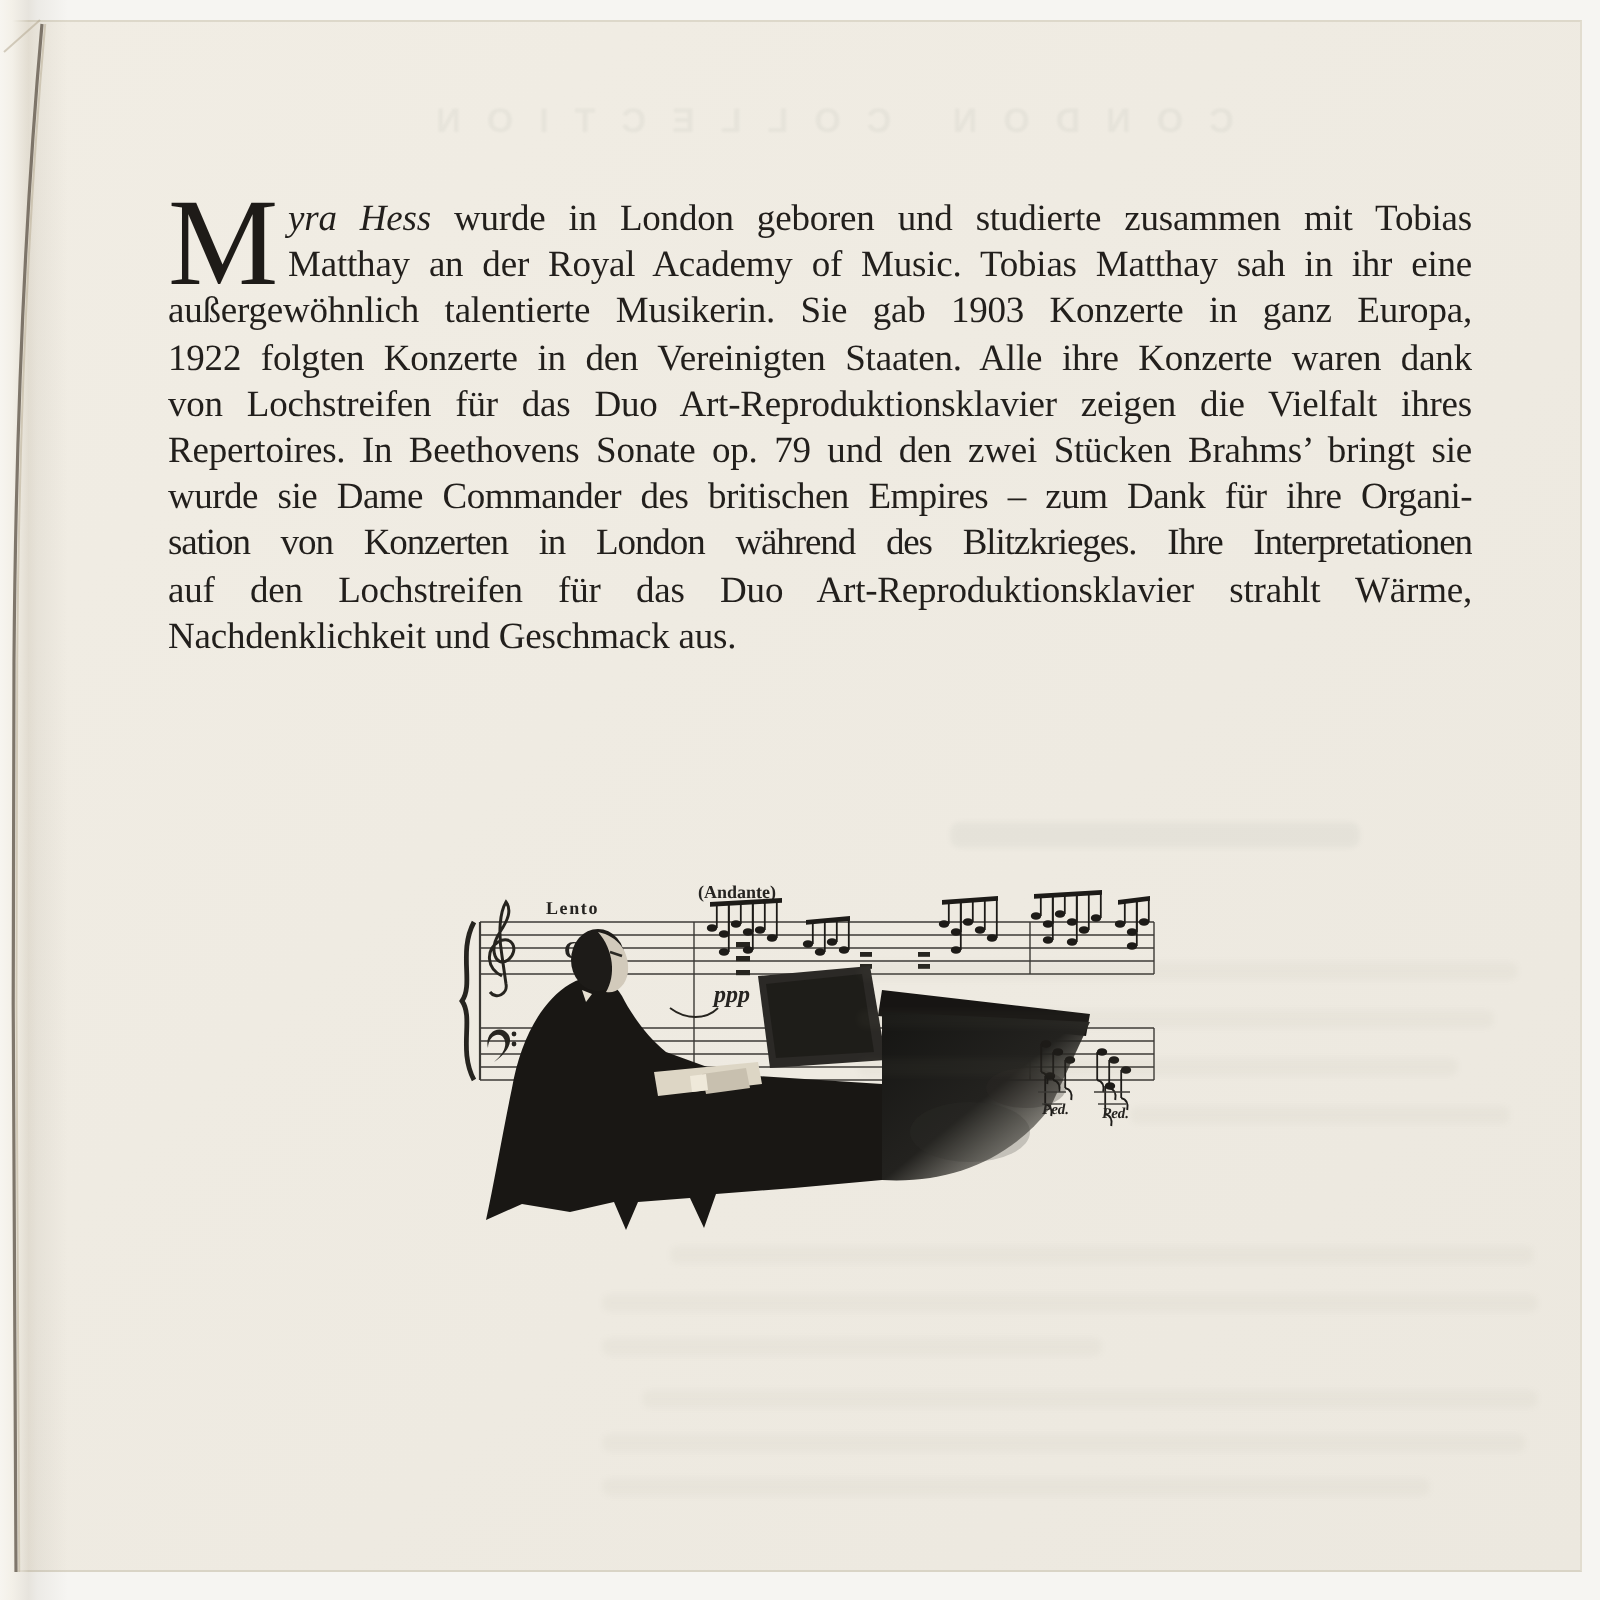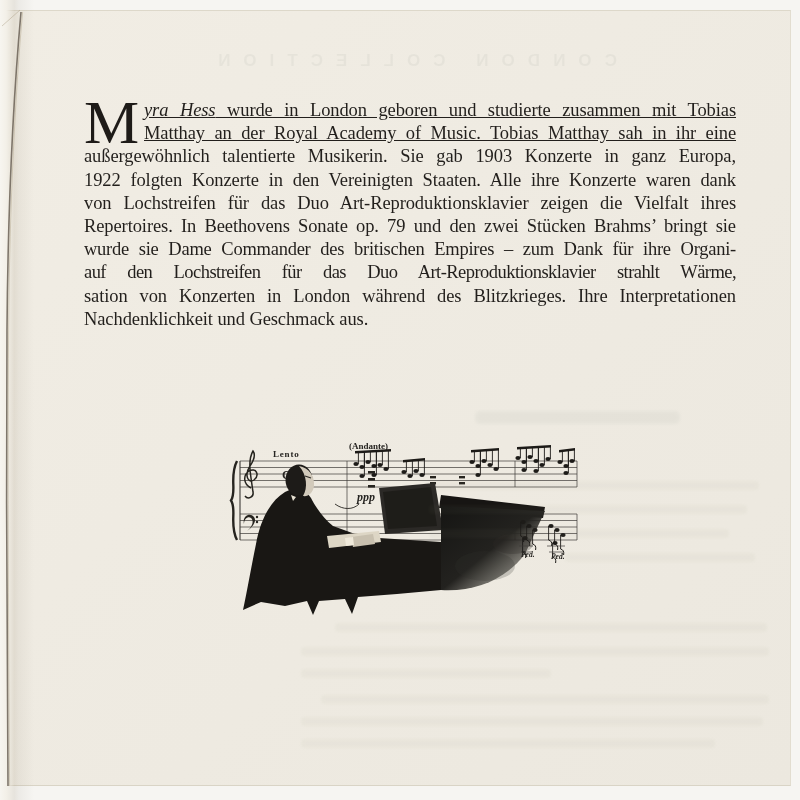--- a/index.html
+++ b/index.html
@@ -43,21 +43,21 @@
   
   .textblock{
     position:absolute;left:79px;top:88px;width:652px;
     font-size:18.5px;line-height:23.2px;color:#221f1c;
     letter-spacing:-0.1px;
   }
   .line{
     text-align:justify;text-align-last:justify;
     height:23.2px;overflow:hidden;white-space:nowrap;
   }
-  .line:nth-child(-n+2){padding-left:60px;text-decoration:underline;}
+  .line:nth-child(-n+2){padding-left:60px;}
   .line:nth-child(7){letter-spacing:-0.25px;}
   .line:nth-child(8){letter-spacing:-0.55px;}
   .line:last-child{text-align-last:left;}
   .line .bd{font-weight:normal;}
   .line .it{font-style:italic;}
   .dropcap{
     position:absolute;left:0;top:1px;
     font-size:62px;line-height:44px;color:#1e1b18;
   }
   
@@ -76,22 +76,22 @@
     <div class="textblock">
       <div class="dropcap">M</div>
       <div id="para-lines">
           <div class="line"><span class="it">yra Hess</span><span> wurde in London geboren und studierte zusammen mit Tobias</span></div>
           <div class="line"><span>Matthay an der Royal Academy of Music. Tobias Matthay sah in ihr eine</span></div>
           <div class="line"><span>außergewöhnlich talentierte Musikerin. Sie gab 1903 Konzerte in ganz Europa,</span></div>
           <div class="line"><span>1922 folgten Konzerte in den Vereinigten Staaten. Alle ihre Konzerte waren dank</span></div>
           <div class="line"><span>von Lochstreifen für das Duo Art-Reproduktionsklavier zeigen die Vielfalt ihres</span></div>
           <div class="line"><span>Repertoires. In Beethovens </span><span class="bd">Sonate op. 79</span><span> und den zwei Stücken Brahms’ bringt sie</span></div>
           <div class="line"><span>wurde sie Dame Commander des britischen Empires – zum Dank für ihre Organi-</span></div>
+          <div class="line"><span>sation von Konzerten in London während des Blitzkrieges. Ihre Interpretationen</span></div>
           <div class="line"><span>auf den Lochstreifen für das Duo Art-Reproduktionsklavier strahlt Wärme,</span></div>
-          <div class="line"><span>sation von Konzerten in London während des Blitzkrieges. Ihre Interpretationen</span></div>
           <div class="line"><span>Nachdenklichkeit und Geschmack aus.</span></div>
         </div>
     </div>
 
     <svg class="illustration" width="352" height="188" viewBox="0 0 352 188" xmlns="http://www.w3.org/2000/svg">
       <defs>
         <linearGradient id="fadeBody" x1="0" y1="0" x2="1" y2="1">
           <stop offset="0" stop-color="#151513"></stop>
           <stop offset="0.5" stop-color="#23221f"></stop>
           <stop offset="1" stop-color="#4a483f" stop-opacity="0.05"></stop>

